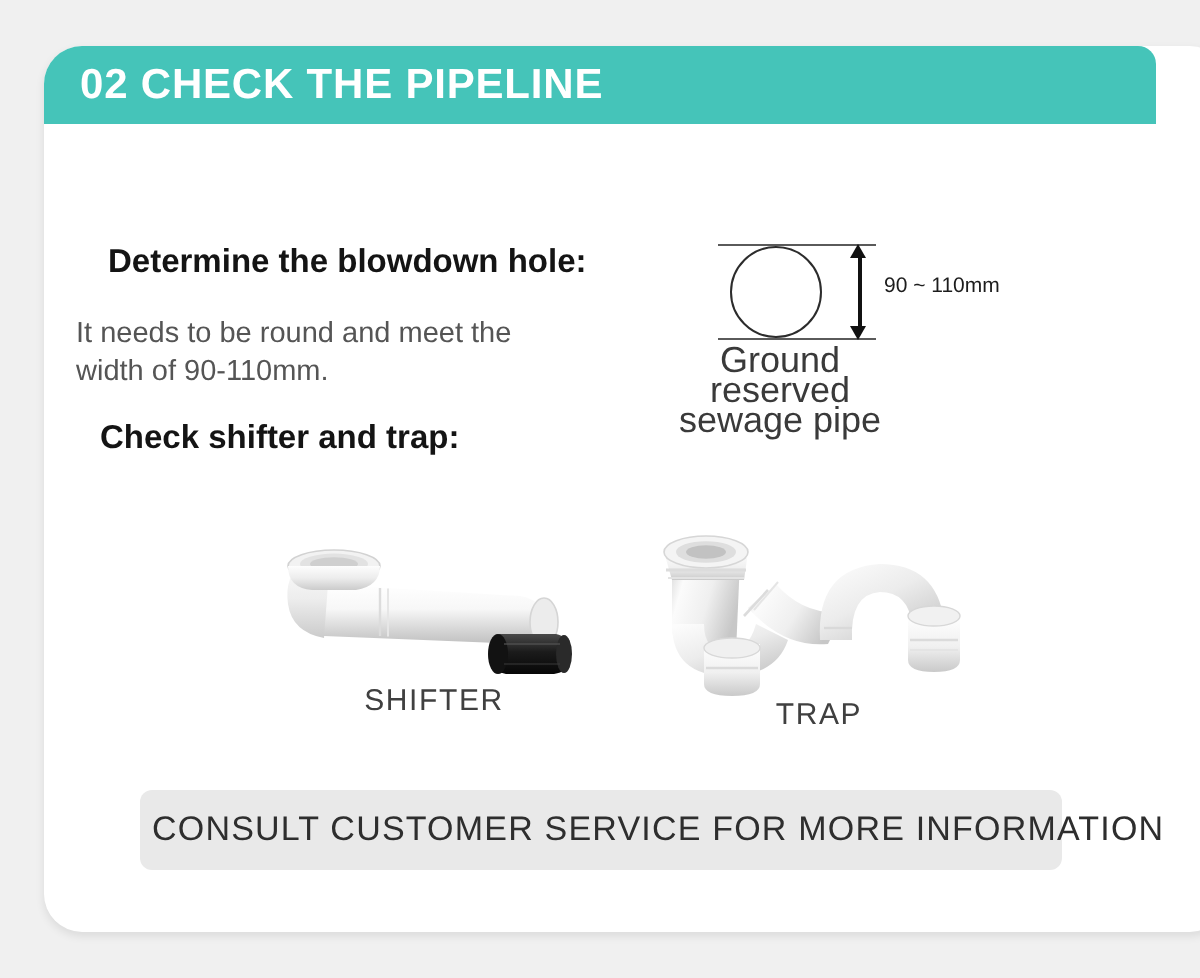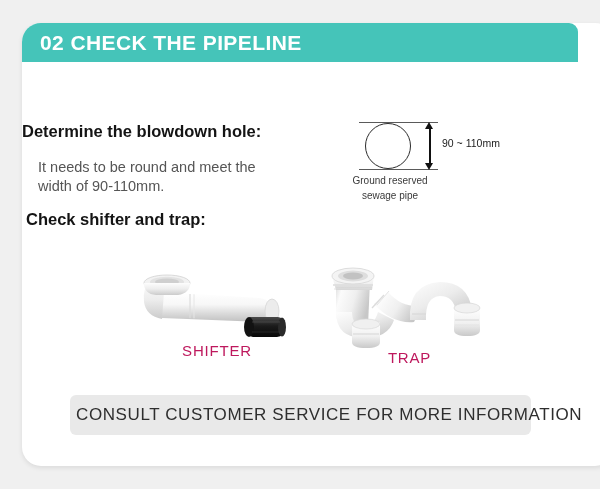--- a/index.html
+++ b/index.html
@@ -63,24 +63,24 @@
   }
   .sect-body {
     position: absolute;
     font-size: 14.5px;
     color: #555555;
     line-height: 19px;
     white-space: pre-line;
     margin-top: 14px;
   }
 
-  #head-1 { left: 0; top: 60px; }
+  #head-1 { left: 32px; top: 60px; }
   #body-1 { left: 16px; top: 82px; }
 
-  #head-2 { left: 4px; top: 148px; }
+  #head-2 { left: 28px; top: 148px; }
   #body-2 { left: 16px; top: 170px; }
 
   
   #hole-diagram {
     position: absolute;
     left: 310px;
     top: 54px;
     width: 180px;
     height: 96px;
   }
@@ -139,21 +139,21 @@
     font-weight: normal;
     color: #1c1c1c;
     white-space: nowrap;
   }
   #hole-caption {
     position: absolute;
     left: 0;
     top: 57px;
     width: 116px;
     text-align: center;
-    font-size: 10px;
+    font-size: 18px;
     color: #3a3a3a;
     line-height: 15px;
     white-space: pre-line;
   }
 
   
   #shifter-group {
     position: absolute;
     left: 110px;
     top: 210px;
@@ -165,21 +165,21 @@
     left: 300px;
     top: 202px;
     width: 175px;
     height: 105px;
   }
   .prod-label {
     position: absolute;
     width: 100%;
     text-align: center;
     font-size: 15px;
-    color: #be185d;
+    color: #404040;
     letter-spacing: 0.8px;
   }
   #shifter-label { top: 70px; }
   #trap-label { top: 85px; }
 
   
   #cta-button {
     position: absolute;
     left: 48px;
     top: 333px;

